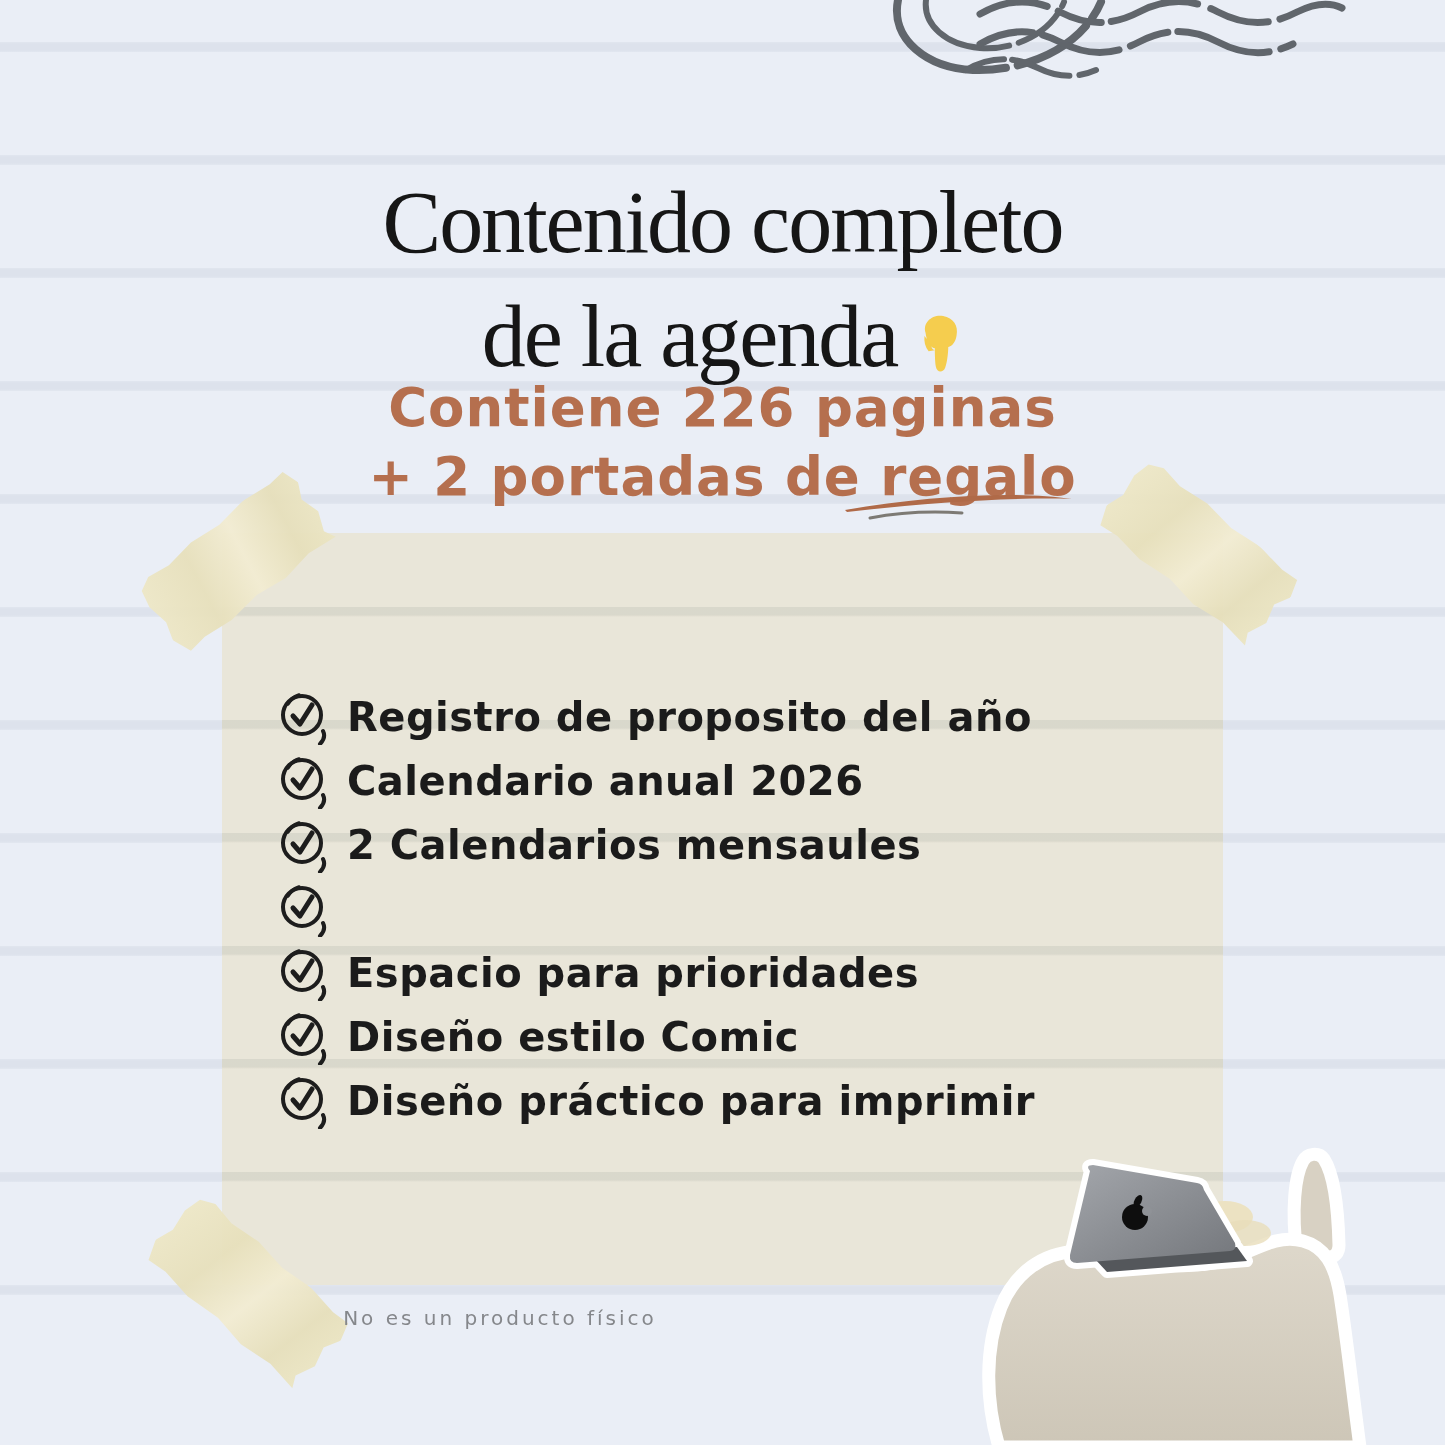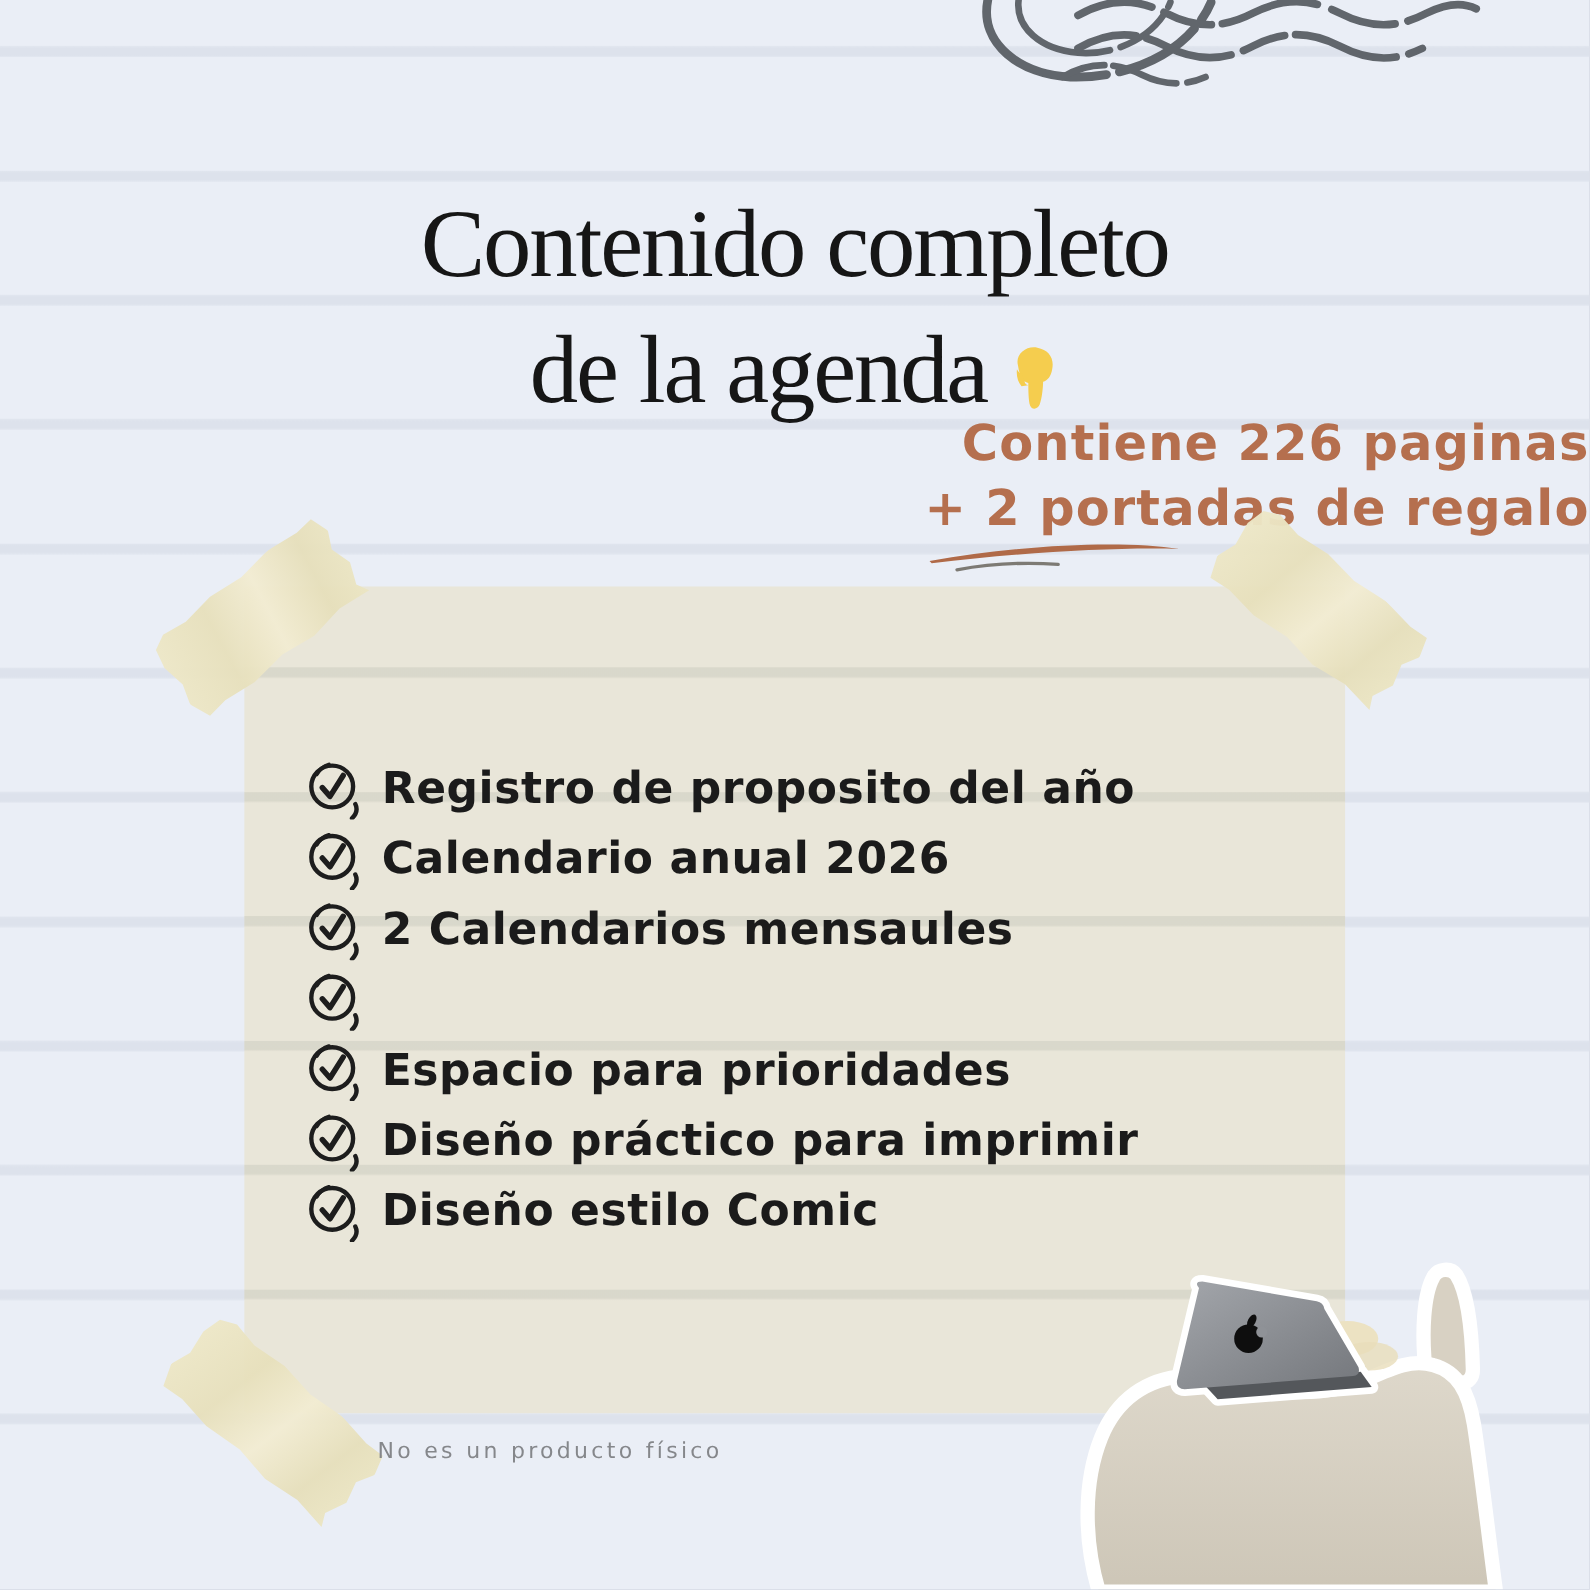--- a/index.html
+++ b/index.html
@@ -20,22 +20,22 @@
     text-align:center;color:#161616;
     font-family:Liberation Serif, serif;font-weight:500;
     font-size:88px;line-height:1.04;letter-spacing:-2px;
   }
   .title-line{display:block;}
   .title-line2-wrap{display:inline-flex;align-items:center;gap:20px;margin-top:23px;}
   .hand-icon{width:46px;height:62px;margin-top:14px;flex:0 0 auto;}
   
   .subtitle{
     position:absolute;left:0;top:374px;width:100%;
-    text-align:right;color:#b56f4e;font-weight:bold;
-    font-size:45px;line-height:1.3;letter-spacing:1px;
+    text-align:center;color:#b56f4e;font-weight:bold;
+    font-size:53px;line-height:1.3;letter-spacing:1px;
   }
   .swoosh{position:absolute;left:820px;top:478px;width:340px;height:50px;}
   
   .card{
     position:absolute;left:222px;top:533px;width:1001px;height:752px;
     background-color:#e9e6d9;border-radius:3px;
     background-image:repeating-linear-gradient(to bottom,
       transparent 0px, transparent 103px,
       rgba(176,180,168,0.28) 103px, rgba(176,180,168,0.28) 111px, transparent 113px);
     background-position:0 -29px;
@@ -169,32 +169,32 @@
     </li>
     <li class="check-row">
       <svg class="check-icon" viewBox="0 0 52 56" aria-hidden="true">
           <g fill="none" stroke="#1d1d1d" stroke-linecap="round" stroke-linejoin="round">
             <circle cx="24" cy="26" r="19" stroke-width="4"></circle>
             <path d="M 10,15 Q 14,8 21,6" stroke-width="3.5"></path>
             <path d="M 15,27 L 22,35 L 34,16" stroke-width="5"></path>
             <path d="M 45,42 C 47,46 46,51 42,55" stroke-width="4"></path>
           </g>
         </svg>
+      <span>Diseño estilo Comic</span>
+    </li>
+    <li class="check-row">
+      <svg class="check-icon" viewBox="0 0 52 56" aria-hidden="true">
+          <g fill="none" stroke="#1d1d1d" stroke-linecap="round" stroke-linejoin="round">
+            <circle cx="24" cy="26" r="19" stroke-width="4"></circle>
+            <path d="M 10,15 Q 14,8 21,6" stroke-width="3.5"></path>
+            <path d="M 15,27 L 22,35 L 34,16" stroke-width="5"></path>
+            <path d="M 45,42 C 47,46 46,51 42,55" stroke-width="4"></path>
+          </g>
+        </svg>
       <span>Diseño práctico para imprimir</span>
-    </li>
-    <li class="check-row">
-      <svg class="check-icon" viewBox="0 0 52 56" aria-hidden="true">
-          <g fill="none" stroke="#1d1d1d" stroke-linecap="round" stroke-linejoin="round">
-            <circle cx="24" cy="26" r="19" stroke-width="4"></circle>
-            <path d="M 10,15 Q 14,8 21,6" stroke-width="3.5"></path>
-            <path d="M 15,27 L 22,35 L 34,16" stroke-width="5"></path>
-            <path d="M 45,42 C 47,46 46,51 42,55" stroke-width="4"></path>
-          </g>
-        </svg>
-      <span>Diseño estilo Comic</span>
     </li>
   </ul>
 
   <div class="footer-note">No es un producto físico</div>
 
   <svg class="sticker" viewBox="0 0 510 350" aria-hidden="true">
     <defs>
       <linearGradient id="seatGrad" x1="0" y1="0" x2="0" y2="1">
         <stop offset="0" stop-color="#ded8cb"></stop>
         <stop offset="1" stop-color="#cdc6b7"></stop>

